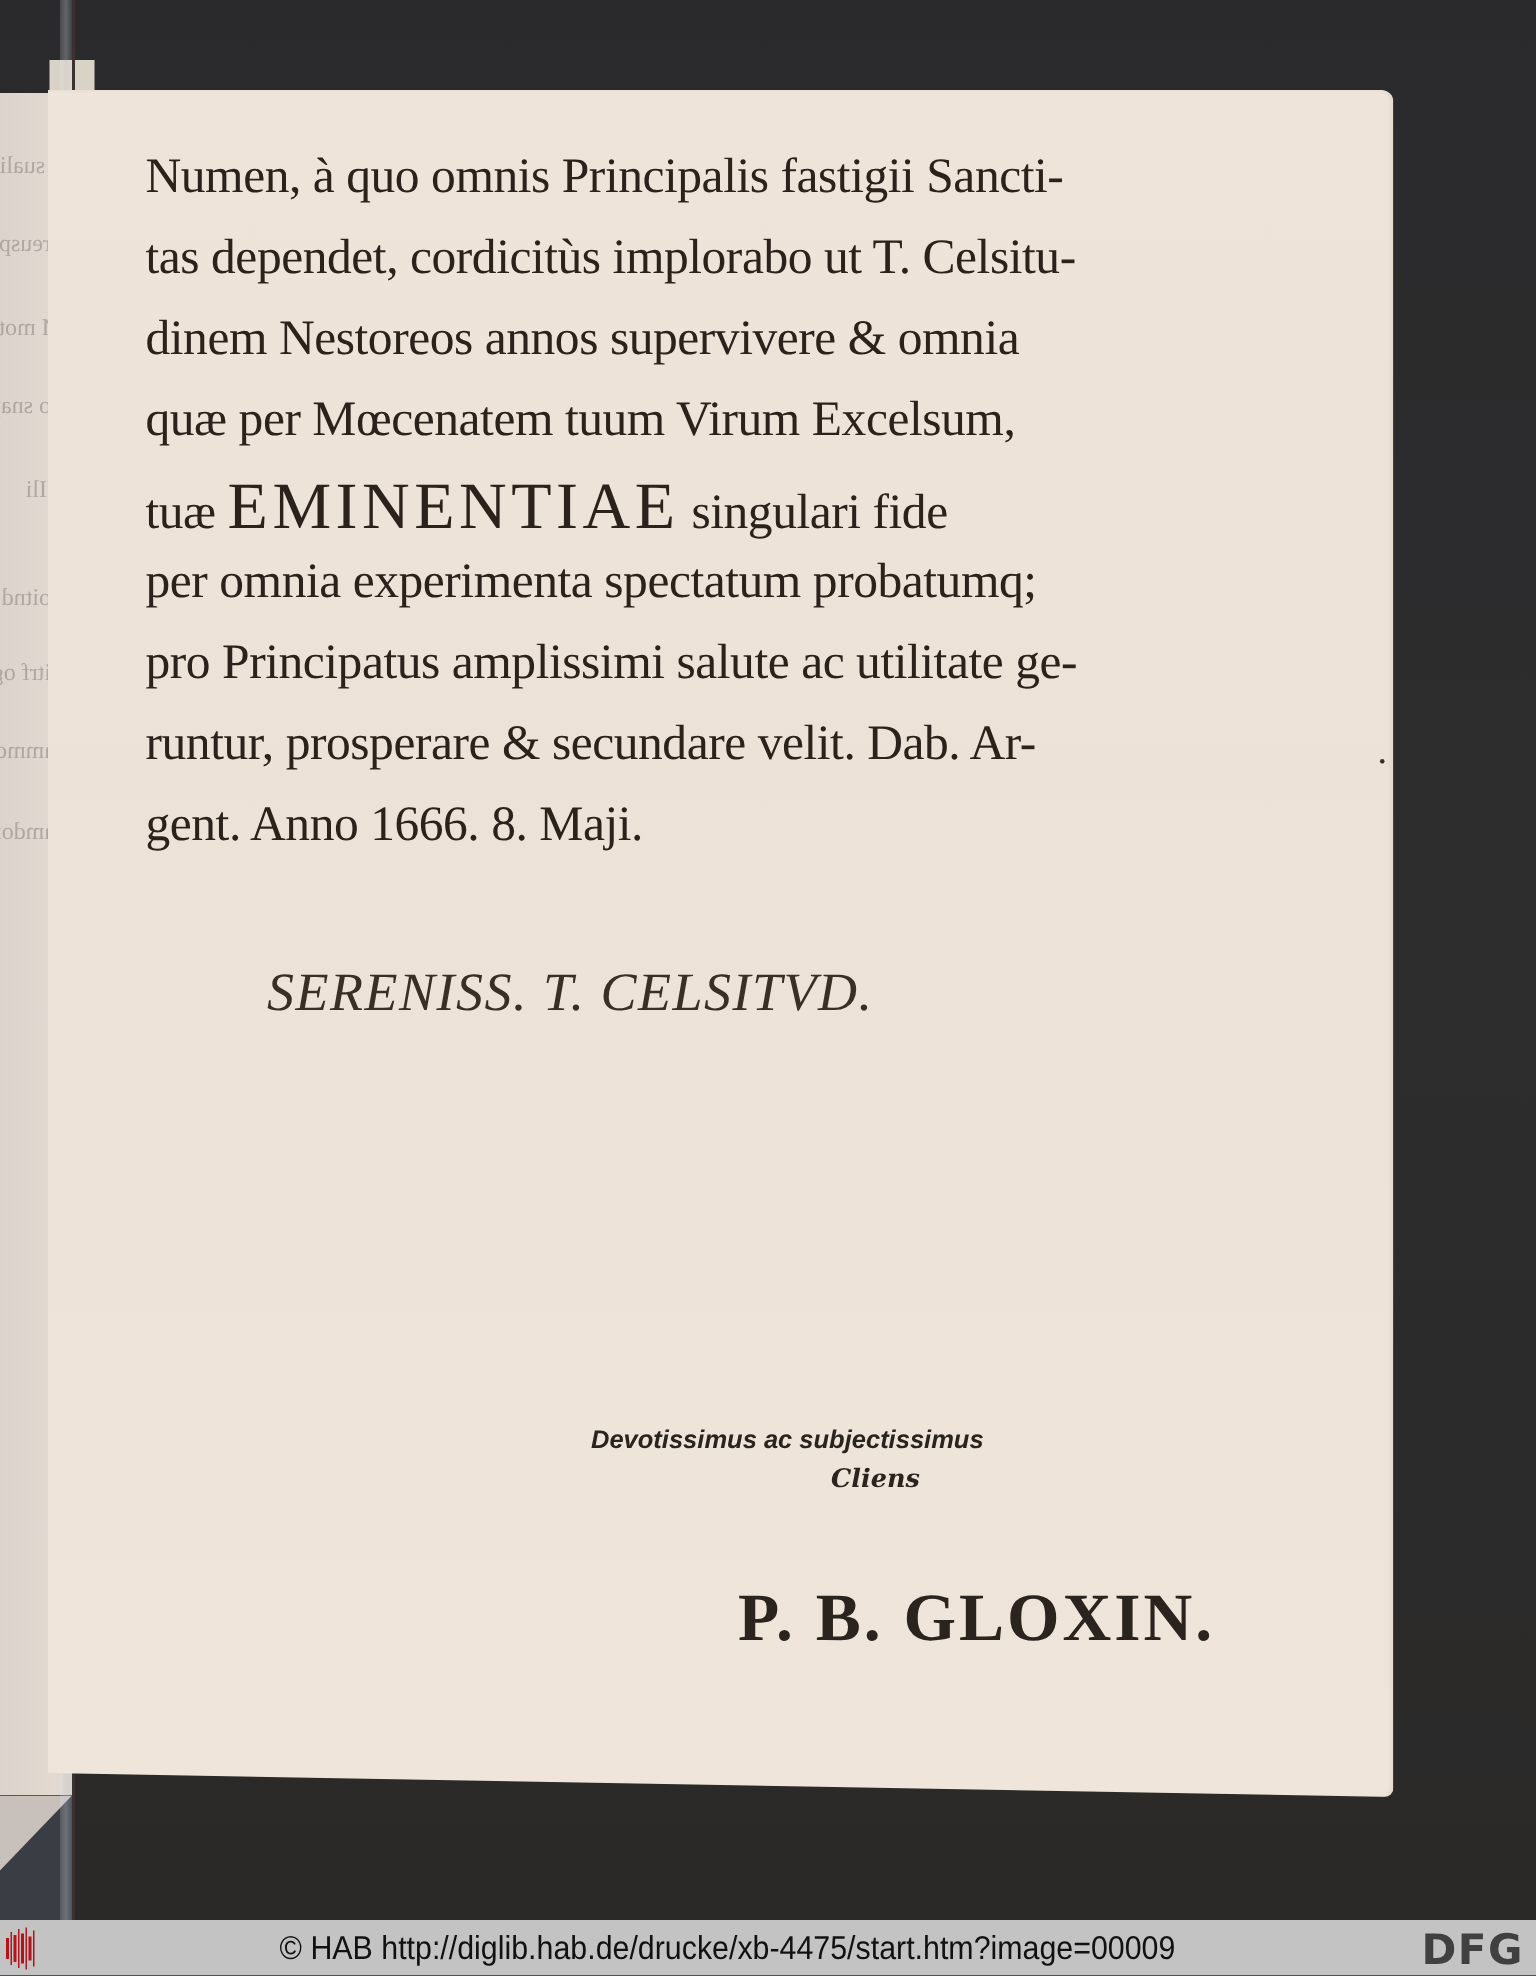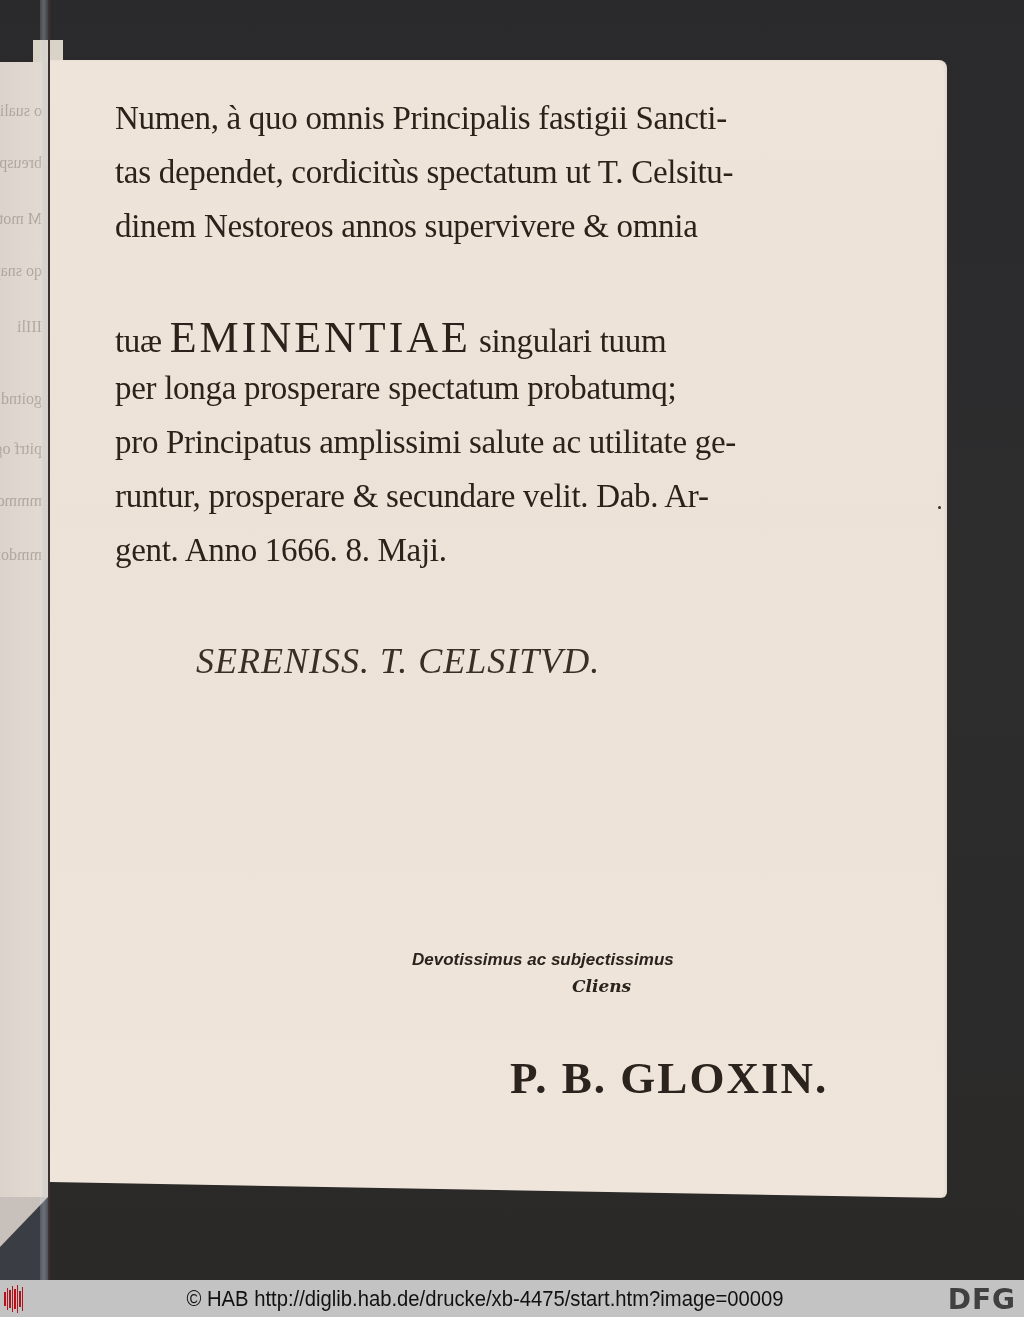--- a/index.html
+++ b/index.html
@@ -38,21 +38,21 @@
     position: absolute; left: 33px; top: 40px; width: 30px; height: 22px;
     background: #d9d2c6;
   }
   .bleed {
     position: absolute; left: 0; width: 42px; color: rgba(120,110,105,0.45);
     font-family: "Liberation Serif", serif; font-size: 16px; white-space: nowrap;
     overflow: hidden; transform: scaleX(-1);
   }
   
   .page {
-    position: absolute; left: 50px; top: 60px; width: 897px; height: 1138px;
+    position: absolute; left: 32px; top: 60px; width: 897px; height: 1138px;
     background: linear-gradient(180deg, #eee4da 0%, #ece2d7 40%, #efe5da 100%);
     border-radius: 0 8px 6px 0;
     clip-path: polygon(0 0, 100% 0, 100% 100%, 0 98.6%);
     box-shadow: inset -2px 0 3px rgba(0,0,0,0.05);
   }
   .text-line {
     position: absolute; left: 65px; color: #2c221c;
     font-family: "Liberation Serif", serif; font-size: 33px; white-space: nowrap;
     letter-spacing: -0.3px;
   }
@@ -113,28 +113,29 @@
     <div class="bleed" style="top:430px">mmmq</div>
     <div class="bleed" style="top:484px">mmdom</div>
   </div>
   <div class="prev-leaf-bottom"></div>
   <div class="tab-top"></div>
   <div class="glass-edge"></div>
   <div class="gutter"></div>
 
   <div class="page">
     <div class="text-line" style="top:40px">Numen, à quo omnis Principalis fastigii Sancti-</div>
-    <div class="text-line" style="top:94px">tas dependet, cordicitùs spectatum ut T. Celsitu-</div>
+    <div class="text-line" style="top:94px">tas dependet, cordicitùs implorabo ut T. Celsitu-</div>
     <div class="text-line" style="top:148px">dinem Nestoreos annos supervivere &amp; omnia</div>
+    <div class="text-line" style="top:202px">quæ per Mœcenatem tuum Virum Excelsum,</div>
     <div class="text-line" style="top:252px">
       <span>tuæ</span>
       <span class="caps-big">EMINENTIAE</span>
-      <span>singulari tuum</span>
+      <span>singulari fide</span>
     </div>
-    <div class="text-line" style="top:310px">per longa prosperare spectatum probatumq;</div>
+    <div class="text-line" style="top:310px">per omnia experimenta spectatum probatumq;</div>
     <div class="text-line" style="top:364px">pro Principatus amplissimi salute ac utilitate ge-</div>
     <div class="text-line" style="top:418px">runtur, prosperare &amp; secundare velit. Dab. Ar-</div>
     <div class="text-line" style="top:472px">gent. Anno 1666. 8. Maji.</div>
 
     <div class="salutation">SERENISS. T. CELSITVD.</div>
     <div class="devot">Devotissimus ac subjectissimus</div>
     <div class="cliens">Cliens</div>
     <div class="signature">P. B. GLOXIN.</div>
     <div class="dot-mark"></div>
   </div>

